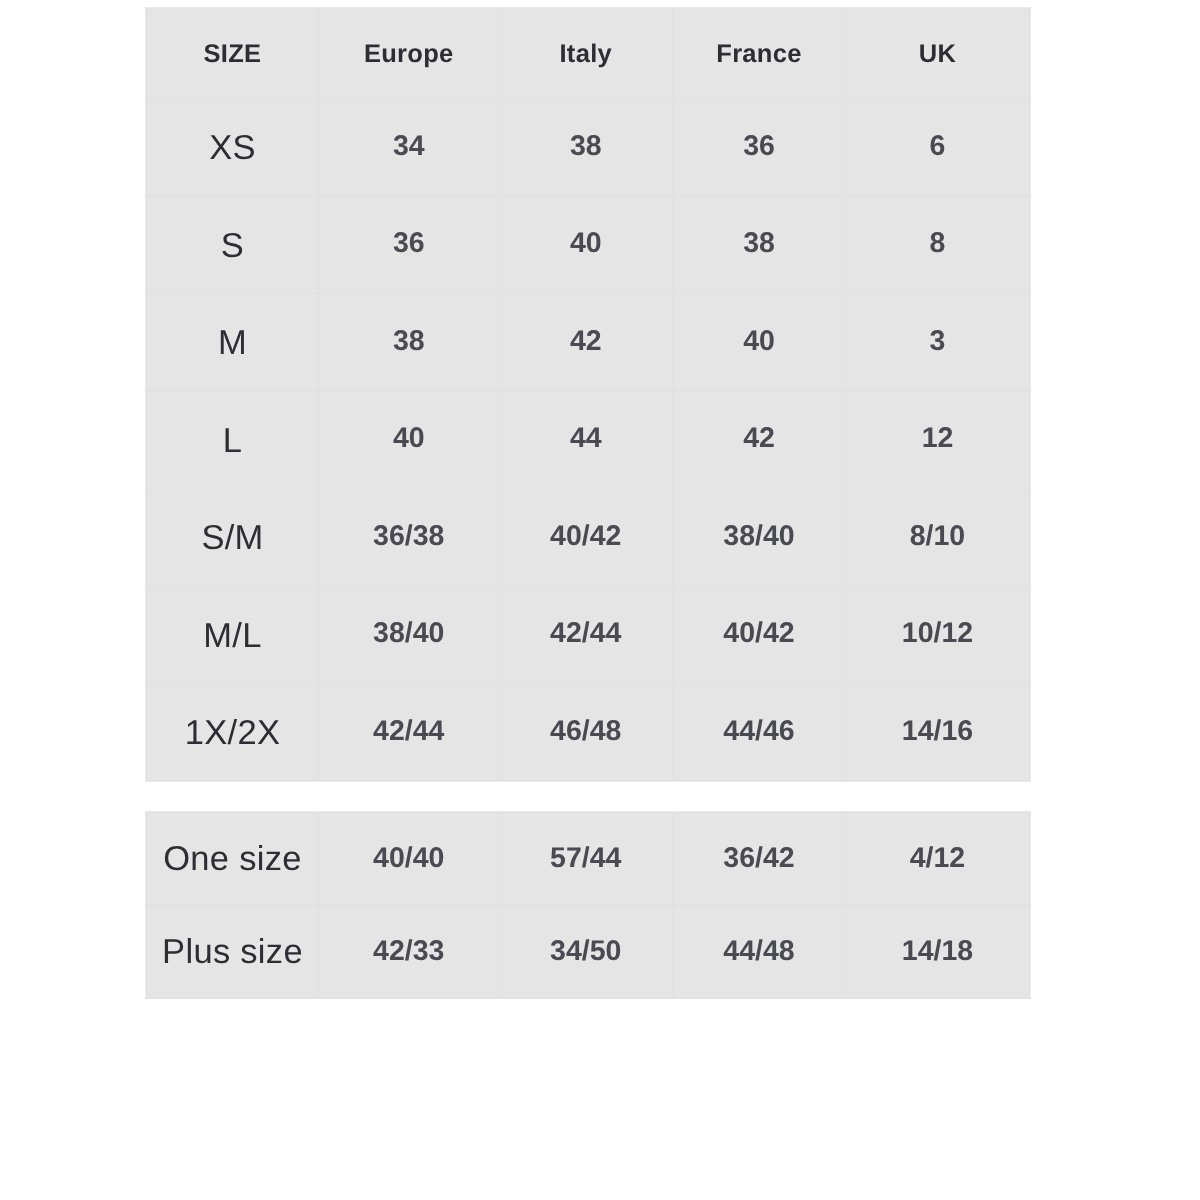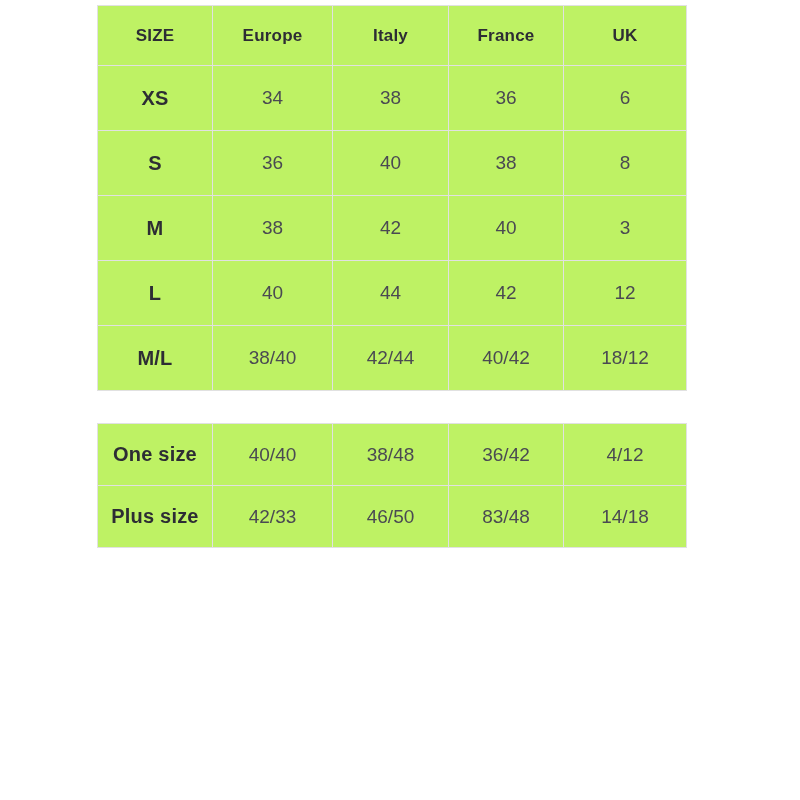--- a/index.html
+++ b/index.html
@@ -12,50 +12,50 @@
     overflow: hidden;
   }
   .wrap {
     padding-top: 5px;
     padding-left: 97px;
   }
   table {
     border-collapse: collapse;
     table-layout: fixed;
     width: 589px;
-    background: #bef264;
+    background: #e5e5e5;
   }
   th, td {
     border: 1px solid #e1e1e1;
     text-align: center;
     vertical-align: middle;
     padding: 0;
     overflow: hidden;
   }
   thead th {
     height: 59px;
     font-size: 17px;
     font-weight: 700;
     color: #2d2d34;
     letter-spacing: 0.2px;
   }
   tbody td {
     height: 64px;
     font-size: 19px;
-    font-weight: 400;
+    font-weight: 700;
     color: #4a4a52;
   }
   tbody td.size-cell {
-    font-size: 20px;
-    font-weight: 700;
+    font-size: 23px;
+    font-weight: 400;
     color: #2d2d34;
     letter-spacing: 0.2px;
   }
   #special-table {
-    margin-top: 32px;
+    margin-top: 20px;
   }
   #special-table tbody td {
     height: 61px;
   }
 </style>
 </head>
 <body>
 
 <div class="wrap">
 
@@ -99,48 +99,62 @@
           <td class="value-cell">3</td>
         </tr>
         <tr>
           <td class="size-cell">L</td>
           <td class="value-cell">40</td>
           <td class="value-cell">44</td>
           <td class="value-cell">42</td>
           <td class="value-cell">12</td>
         </tr>
         <tr>
+          <td class="size-cell">S/M</td>
+          <td class="value-cell">36/38</td>
+          <td class="value-cell">40/42</td>
+          <td class="value-cell">38/40</td>
+          <td class="value-cell">8/10</td>
+        </tr>
+        <tr>
           <td class="size-cell">M/L</td>
           <td class="value-cell">38/40</td>
           <td class="value-cell">42/44</td>
           <td class="value-cell">40/42</td>
-          <td class="value-cell">18/12</td>
+          <td class="value-cell">10/12</td>
+        </tr>
+        <tr>
+          <td class="size-cell">1X/2X</td>
+          <td class="value-cell">42/44</td>
+          <td class="value-cell">46/48</td>
+          <td class="value-cell">44/46</td>
+          <td class="value-cell">14/16</td>
         </tr>
       </tbody>
   </table>
 
   <table id="special-table">
     <colgroup>
       <col style="width:115px">
       <col style="width:120px">
       <col style="width:116px">
       <col style="width:115px">
       <col style="width:123px">
     </colgroup>
     <tbody>
         <tr>
           <td class="size-cell">One size</td>
           <td class="value-cell">40/40</td>
-          <td class="value-cell">38/48</td>
+          <td class="value-cell">57/44</td>
           <td class="value-cell">36/42</td>
           <td class="value-cell">4/12</td>
         </tr>
         <tr>
           <td class="size-cell">Plus size</td>
           <td class="value-cell">42/33</td>
-          <td class="value-cell">46/50</td>
-          <td class="value-cell">83/48</td>
+          <td class="value-cell">34/50</td>
+          <td class="value-cell">44/48</td>
           <td class="value-cell">14/18</td>
         </tr>
       </tbody>
   </table>
 
 </div>
 
 </body></html>

